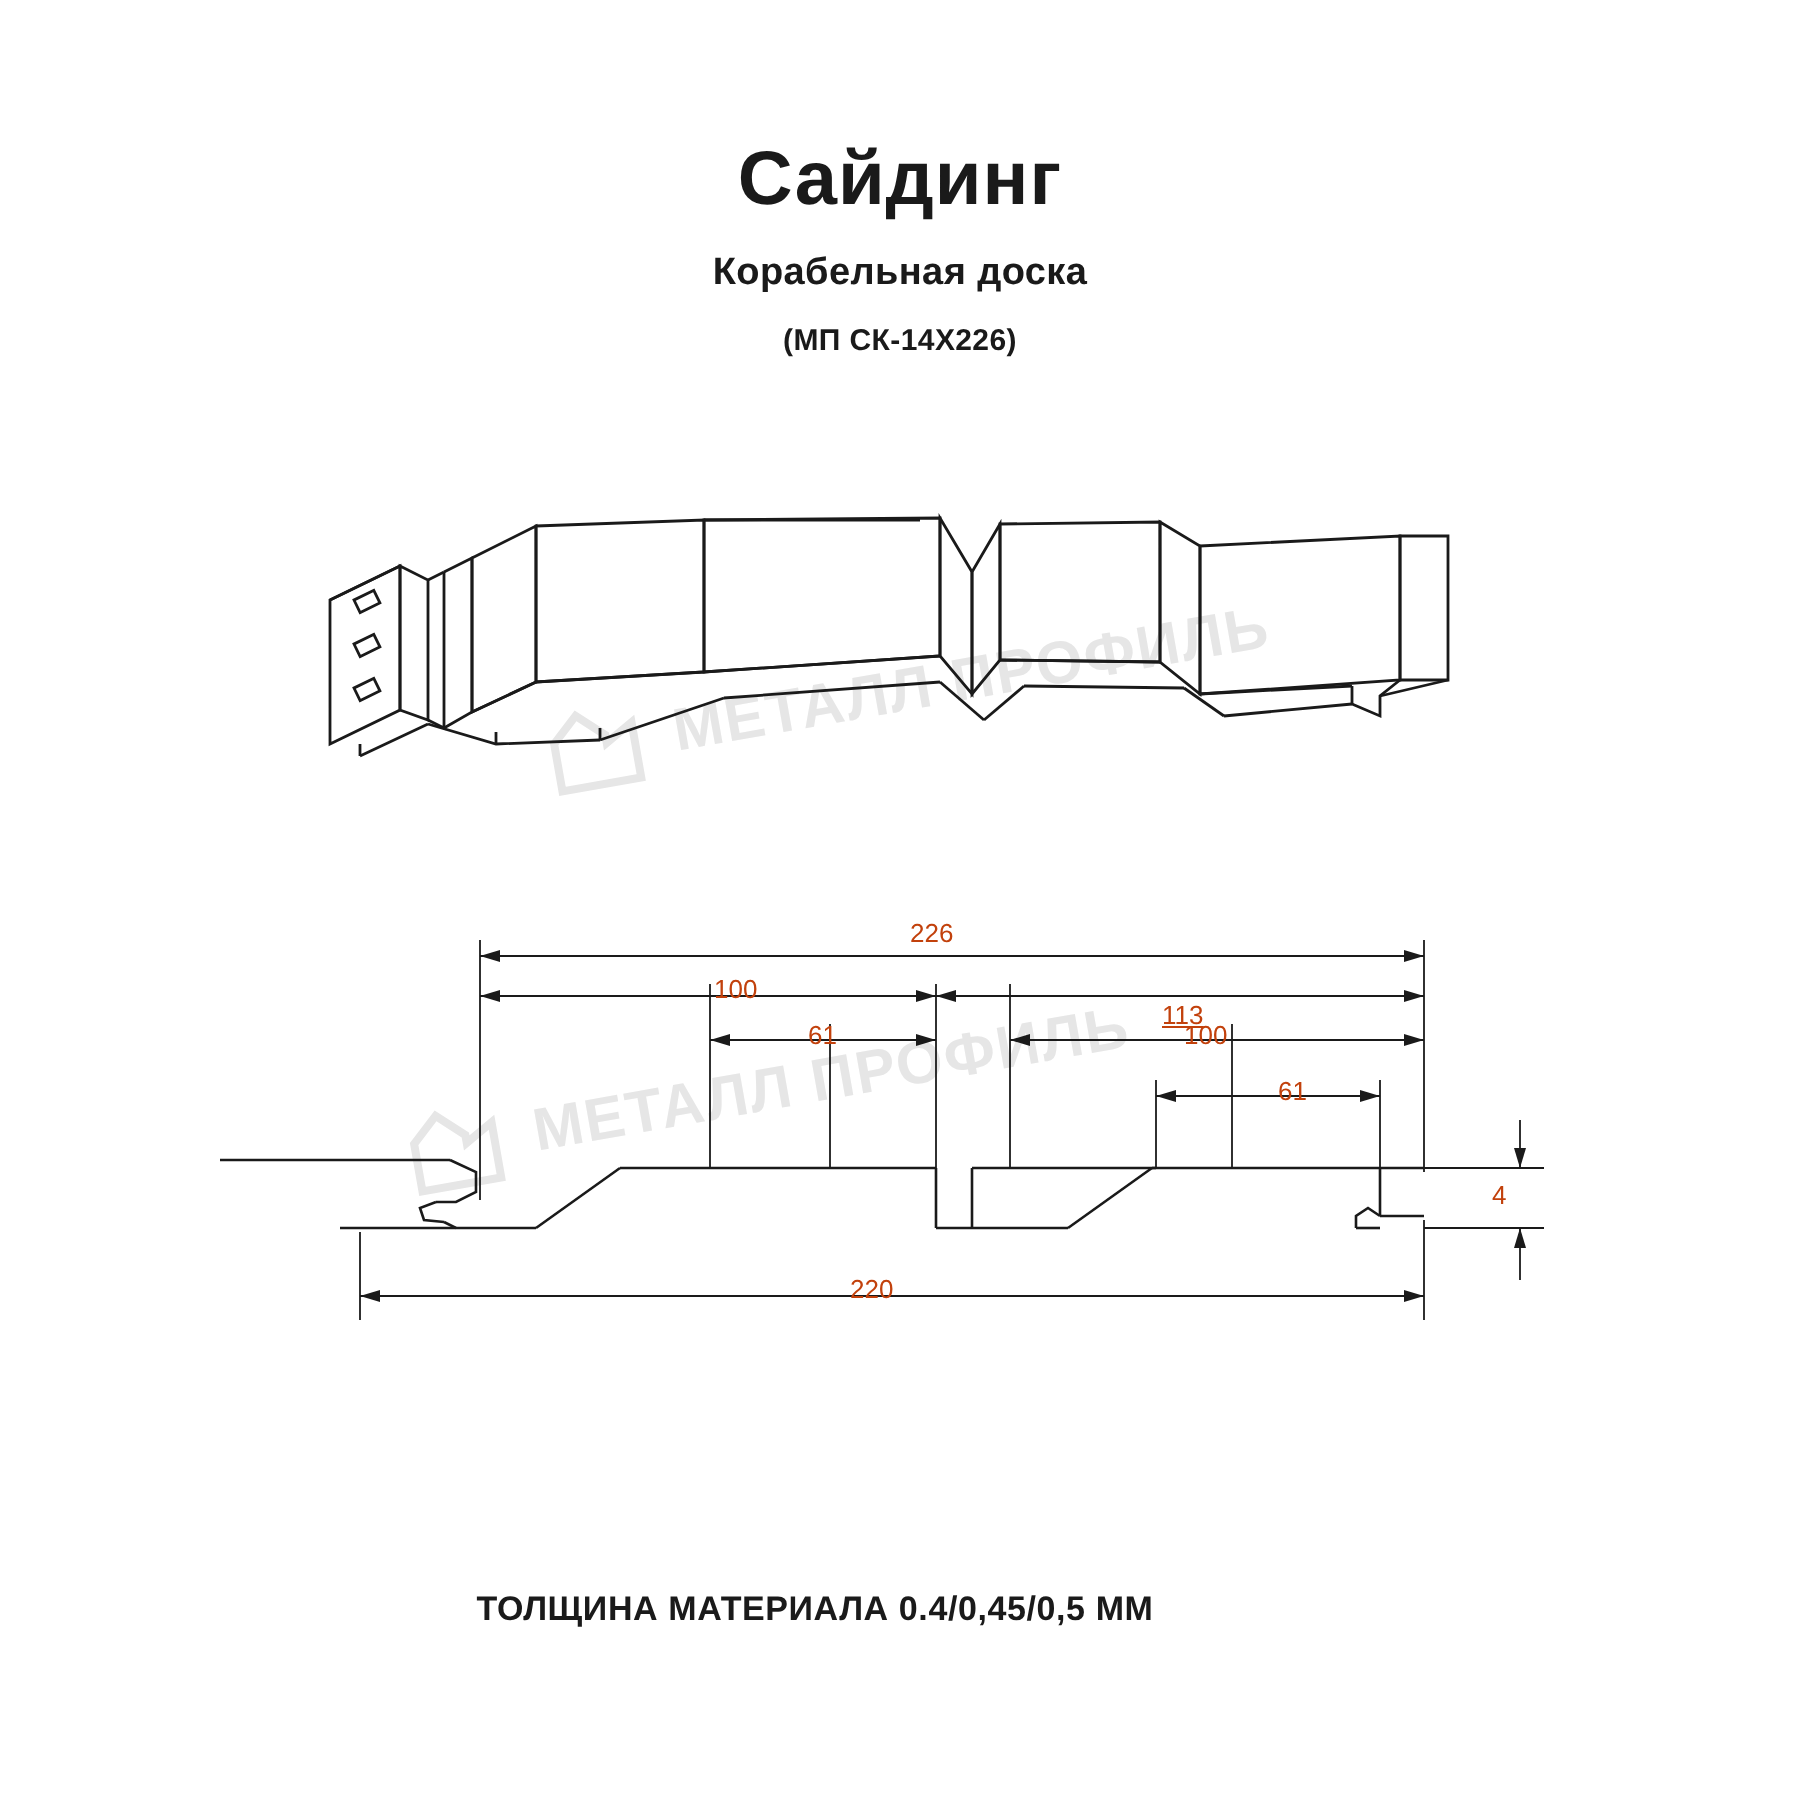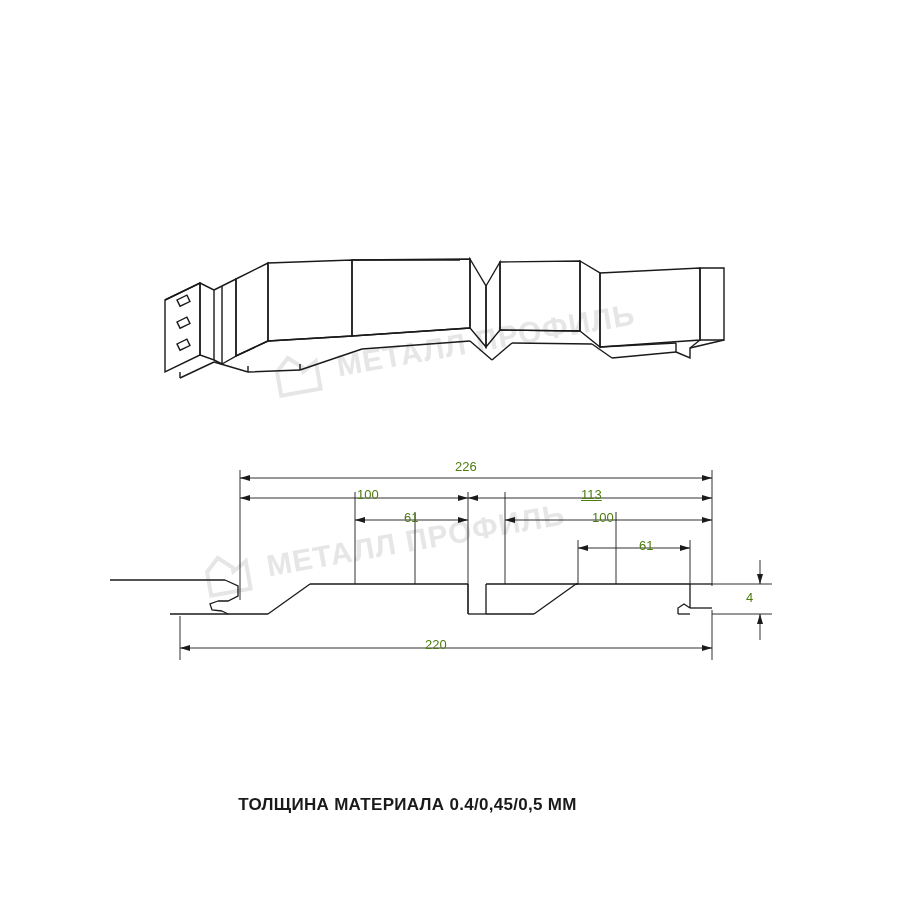--- a/index.html
+++ b/index.html
@@ -90,30 +90,35 @@
     display: flex;
     align-items: center;
     gap: 12px;
   }
   .wm-logo svg { display: block; }
 
   
   .dim-label {
     position: absolute;
     font-size: 13px;
-    color: #4d7c0f;
+    color: #c2410c;
     font-family: "Liberation Sans", sans-serif;
     white-space: nowrap;
   }
 </style>
 </head>
 <body>
 
 <div class="page">
 
+  <div class="header">
+    <div class="title">Сайдинг</div>
+    <div class="subtitle">Корабельная доска</div>
+    <div class="code">(МП СК-14Х226)</div>
+  </div>
 
   <div class="watermark wm-iso" style="left:270px; top:355px;">
     <span class="wm-logo">
       <svg width="52" height="46" viewBox="0 0 52 46">
         <path d="M4 42 V18 L17 6 L30 18 V22 L44 14 V42 Z" fill="none" stroke="#e6e6e6" stroke-width="4"></path>
       </svg>
     </span>
     <span class="wm-text">МЕТАЛЛ ПРОФИЛЬ</span>
   </div>
 
@@ -265,21 +270,21 @@
       <polygon points="180,648 190,645 190,651"></polygon>
       <polygon points="712,648 702,645 702,651"></polygon>
 
       <polygon points="760,584 757,574 763,574"></polygon>
       <polygon points="760,614 757,624 763,624"></polygon>
     </g>
   </svg>
 
   <div class="dim-label" style="left:455px; top:459px;">226</div>
   <div class="dim-label" style="left:357px; top:487px;">100</div>
-  <div class="dim-label" style="left:581px; top:487px;text-decoration:underline;">113</div>
+  <div class="dim-label" style="left:581px; top:500px;text-decoration:underline;">113</div>
   <div class="dim-label" style="left:404px; top:510px;">61</div>
   <div class="dim-label" style="left:592px; top:510px;">100</div>
   <div class="dim-label" style="left:639px; top:538px;">61</div>
   <div class="dim-label" style="left:425px; top:637px;">220</div>
   <div class="dim-label" style="left:746px; top:590px;">4</div>
 
   <div class="footer">ТОЛЩИНА МАТЕРИАЛА 0.4/0,45/0,5 ММ</div>
 
 </div>
 

